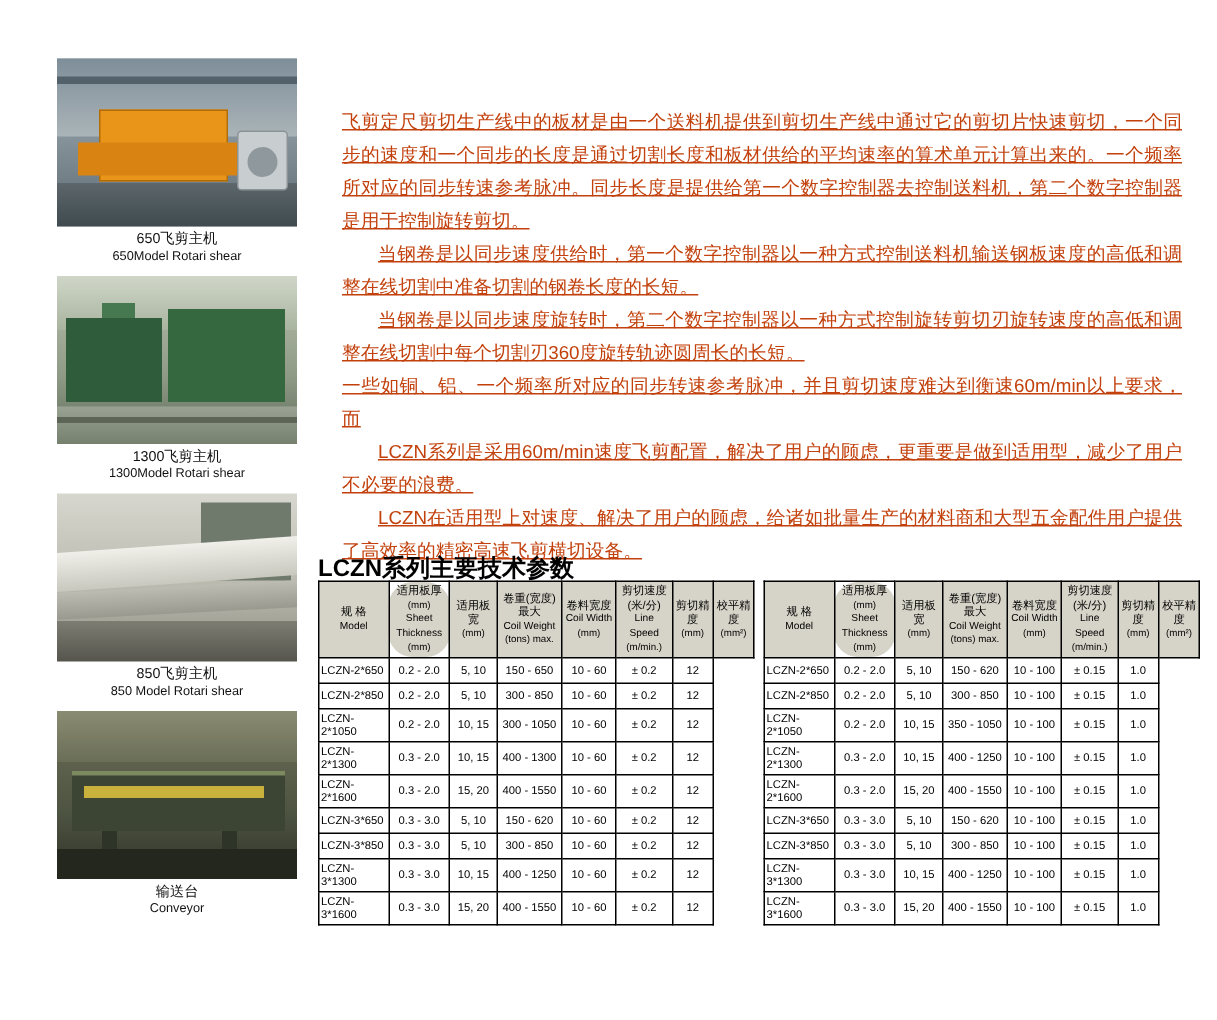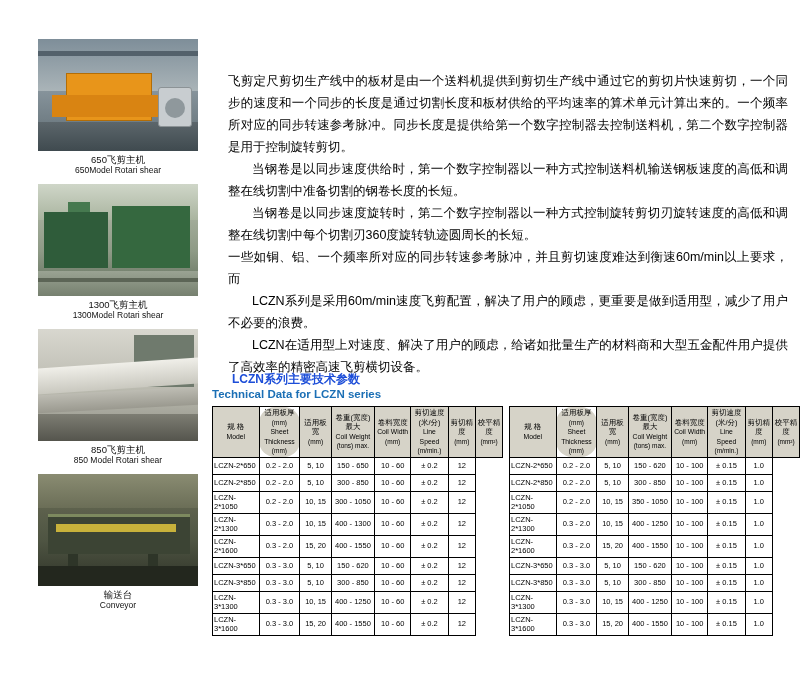--- a/index.html
+++ b/index.html
@@ -88,40 +88,40 @@
   .ph4 .leg2 { position:absolute; left:110px; top:80px; width:10px; height:28px; background:#2e3528; }
   .ph4 .floor { position:absolute; left:0; bottom:0; width:100%; height:18%; background:#23271e; }
 
   
   .body-text {
     position: absolute;
     left: 228px; top: 70px;
     width: 560px;
     font-size: 12.5px;
     line-height: 22px;
-    color: #000000;
+    color: #c2410c;
     font-family: "Liberation Sans", sans-serif;
     text-align: justify;
+    text-decoration: underline;
   }
   .body-text p { margin: 0 0 0 0; text-indent: 0; }
   .body-text p.indent { text-indent: 24px; }
   .body-text p.dash { text-indent: 0; }
 
   
   .table-wrap {
     position: absolute;
     left: 212px; top: 372px;
     width: 588px;
   }
   .tbl-title-cn {
-    color: #1d4ed8;
-    font-size: 12px;
+    color: #000000;
+    font-size: 16px;
     font-weight: bold;
     line-height: 15px;
-    margin-left: 20px;
   }
   .tbl-title-en {
     color: #1b6fb5;
     font-size: 11.5px;
     font-weight: bold;
     line-height: 14px;
     margin-bottom: 5px;
   }
   .tables {
     display: flex;
@@ -234,21 +234,20 @@
     <p>飞剪定尺剪切生产线中的板材是由一个送料机提供到剪切生产线中通过它的剪切片快速剪切，一个同步的速度和一个同步的长度是通过切割长度和板材供给的平均速率的算术单元计算出来的。一个频率所对应的同步转速参考脉冲。同步长度是提供给第一个数字控制器去控制送料机，第二个数字控制器是用于控制旋转剪切。</p>
     <p class="indent">当钢卷是以同步速度供给时，第一个数字控制器以一种方式控制送料机输送钢板速度的高低和调整在线切割中准备切割的钢卷长度的长短。</p>
     <p class="indent">当钢卷是以同步速度旋转时，第二个数字控制器以一种方式控制旋转剪切刃旋转速度的高低和调整在线切割中每个切割刃360度旋转轨迹圆周长的长短。</p>
     <p class="dash">一些如铜、铝、一个频率所对应的同步转速参考脉冲，并且剪切速度难达到衡速60m/min以上要求，而</p>
     <p class="indent">LCZN系列是采用60m/min速度飞剪配置，解决了用户的顾虑，更重要是做到适用型，减少了用户不必要的浪费。</p>
     <p class="indent">LCZN在适用型上对速度、解决了用户的顾虑，给诸如批量生产的材料商和大型五金配件用户提供了高效率的精密高速飞剪横切设备。</p>
   </div>
 
   <div class="table-wrap">
     <div class="tbl-title-cn">LCZN系列主要技术参数</div>
-    <div class="tbl-title-en">Technical Data for LCZN series</div>
 
     <div class="tables">
 
       <table class="spec">
         <thead>
           <tr>
             <th class="c0">
               <span class="cn">规 格</span>
               <span class="en">Model</span>
             </th>

